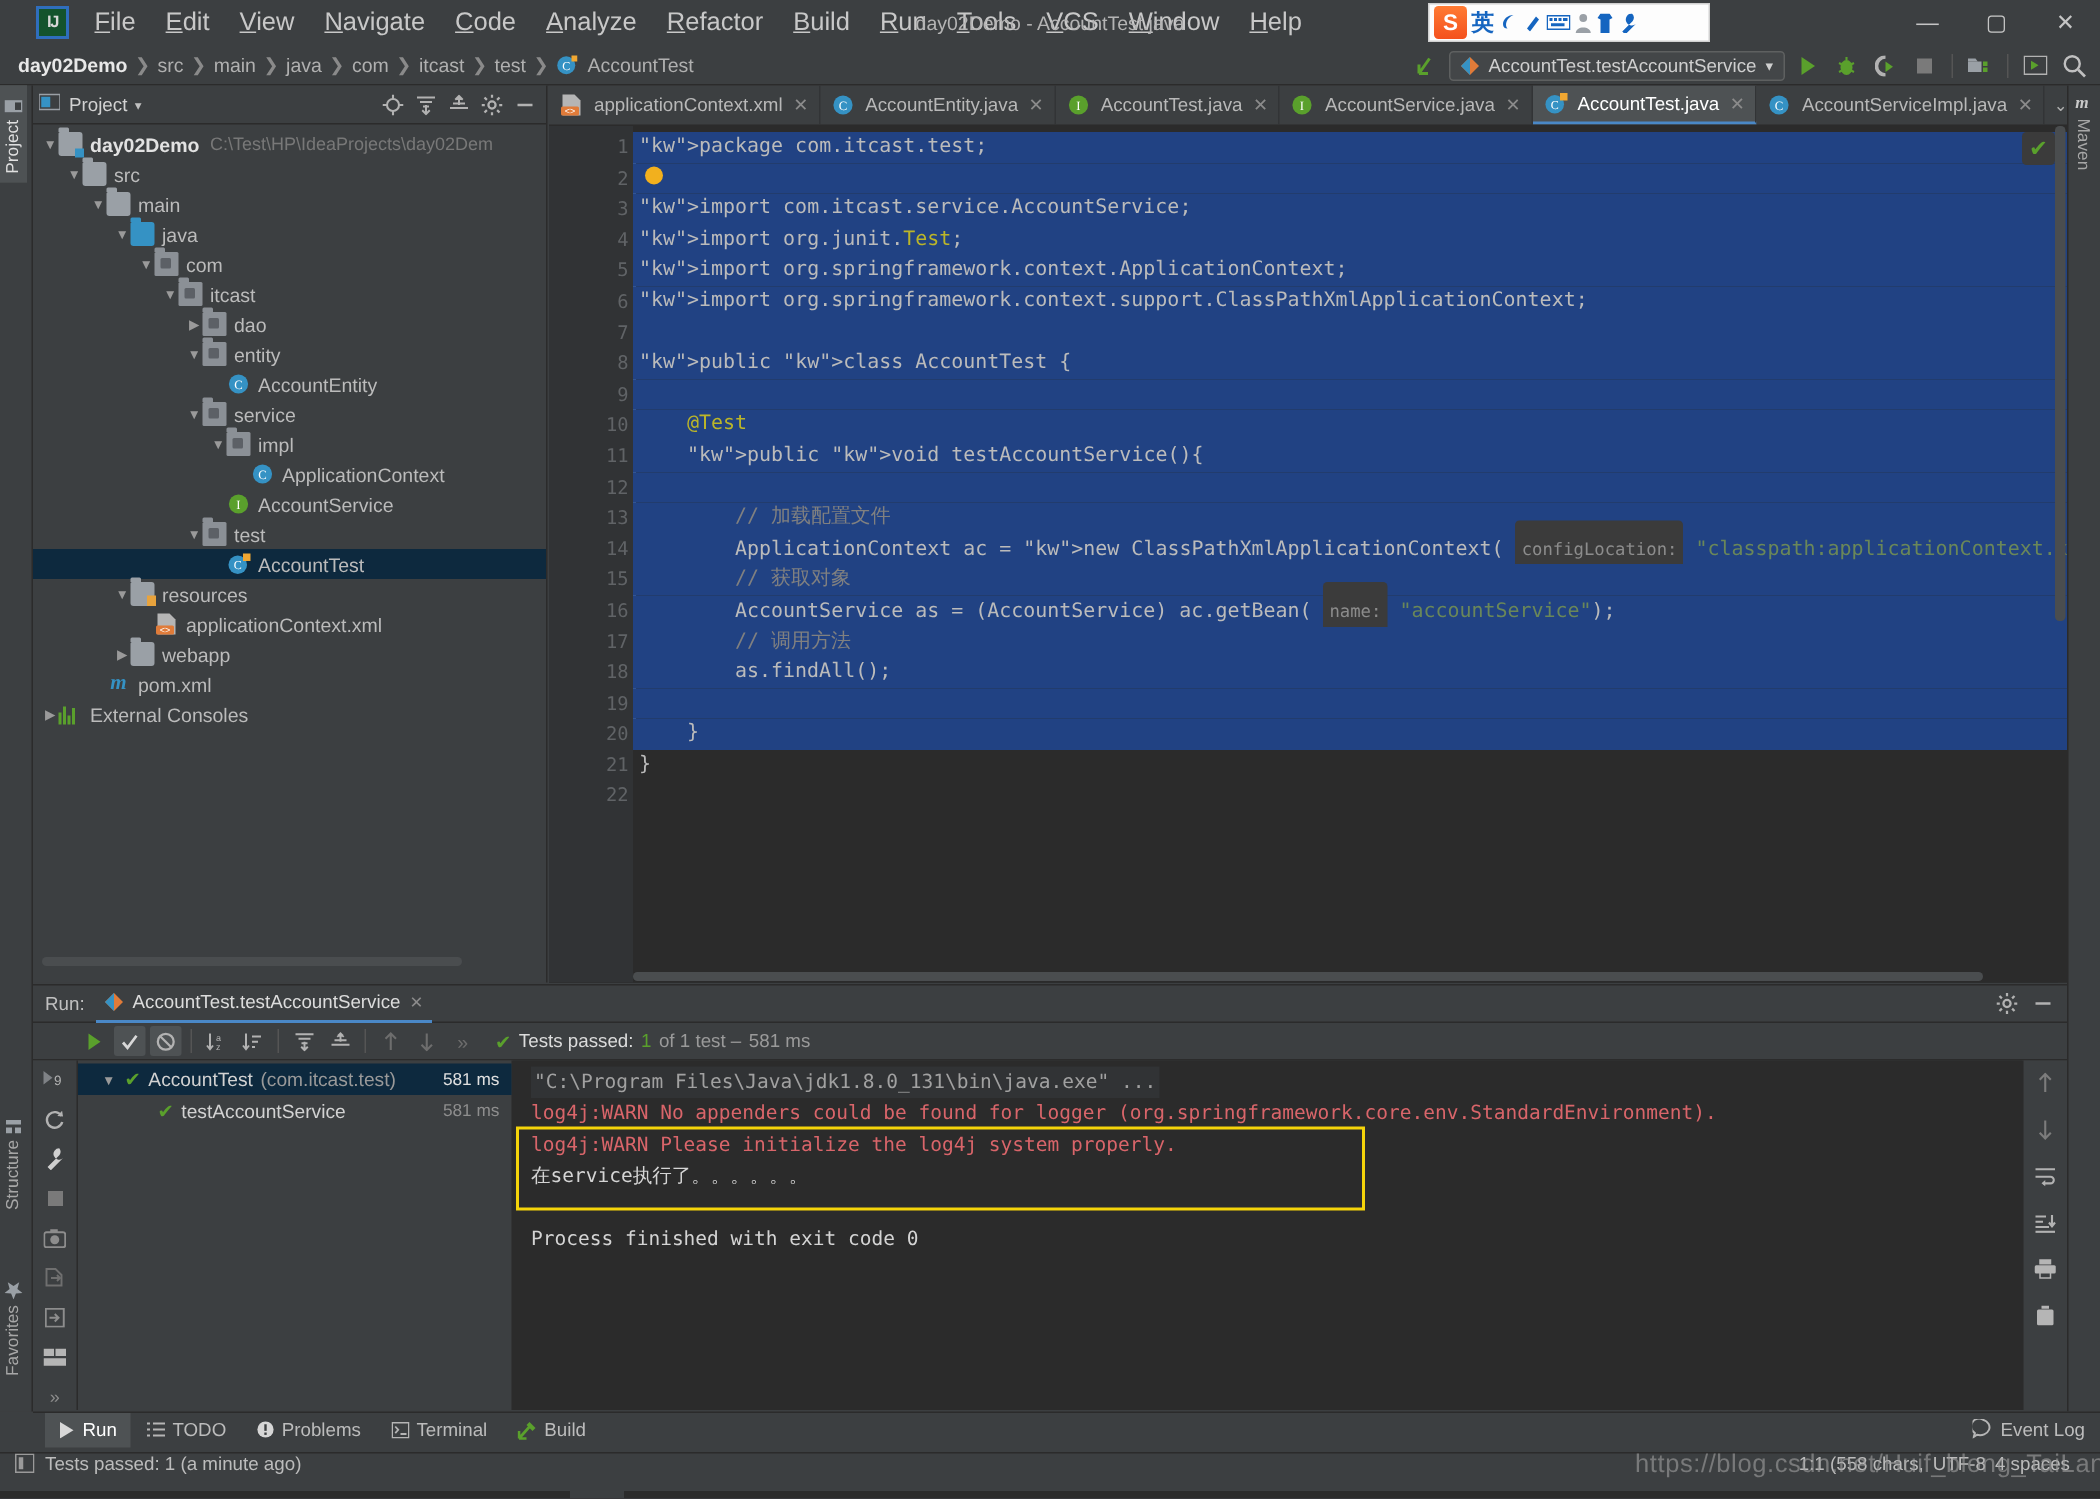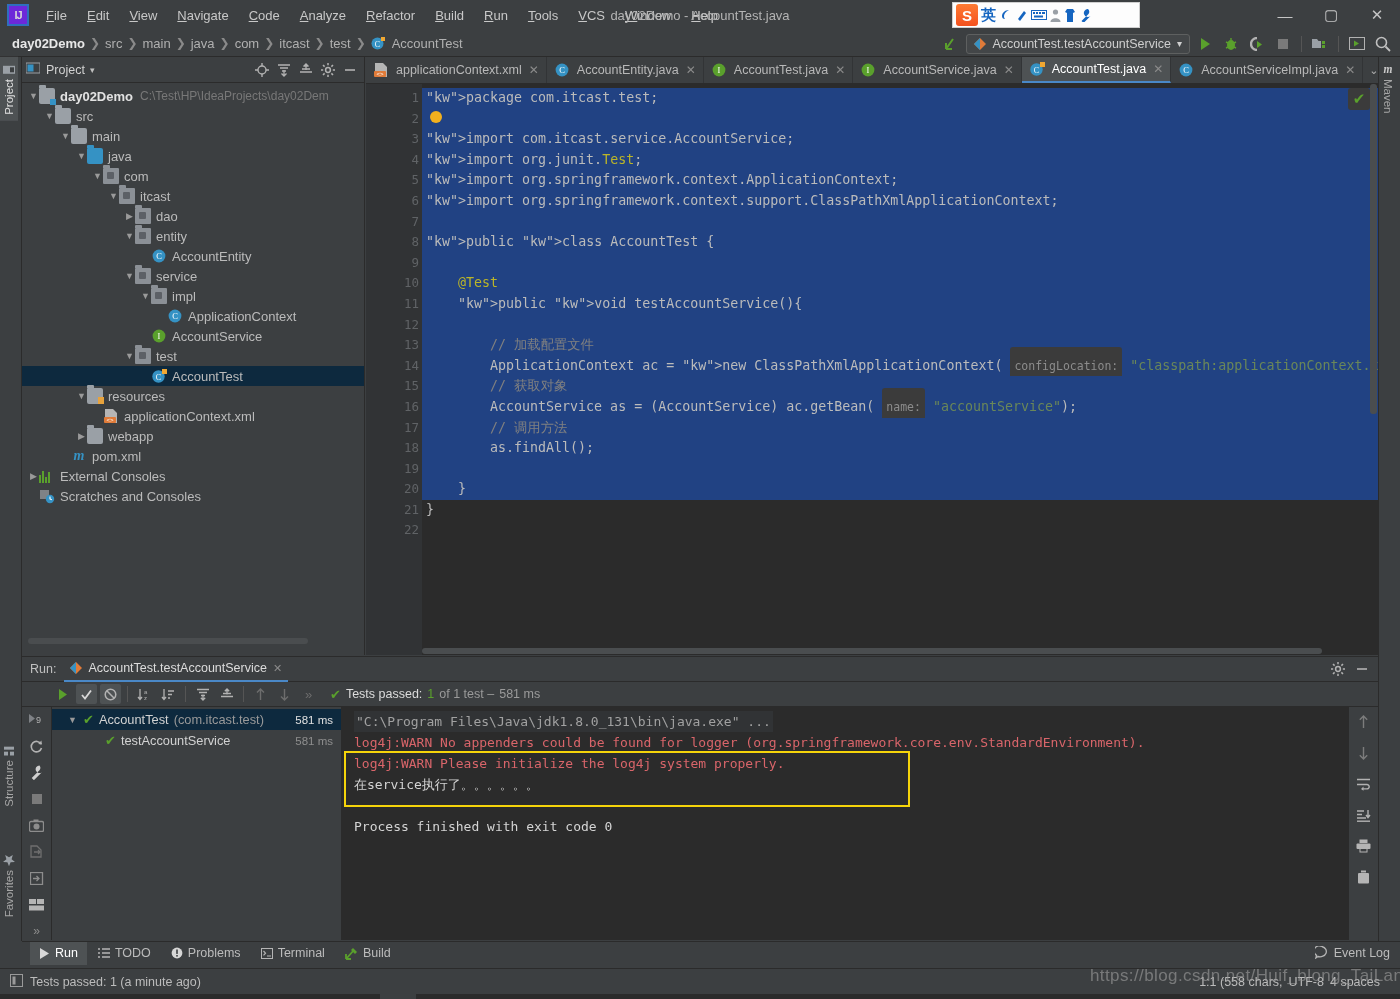--- a/index.html
+++ b/index.html
@@ -11,28 +11,28 @@
     -webkit-font-smoothing:antialiased;
   }
   .app{ position:relative; width:1400px; height:999px; background:#3c3f41; }
 
   
   .titlebar{
     position:absolute; left:0; top:0; width:1400px; height:30px;
     background:#3c3f41; display:flex; align-items:center;
   }
   .ij-logo{
-    width:22px; height:22px; margin-left:7px; margin-right:8px;
-    border:2px solid #2f6ebd; background:#6d28d9; color:#d8d8d8;
+    width:22px; height:22px; margin-left:24px; margin-right:8px;
+    border:2px solid #2f6ebd; background:#14532d; color:#d8d8d8;
     font-size:11px; font-weight:bold; display:flex; align-items:center;
     justify-content:center; letter-spacing:-1px;
   }
   .menu{ display:flex; align-items:center; gap:2px; }
   .menu-item{
-    padding:4px 9px; font-size:13px; color:#c8c8c8; cursor:default;
+    padding:4px 9px; font-size:17px; color:#c8c8c8; cursor:default;
   }
   .menu-item u{ text-decoration:underline; }
   .win-title{
     position:absolute; left:0; top:0; width:1400px; height:30px;
     display:flex; align-items:center; justify-content:center;
     font-size:13px; color:#b4b4b4; pointer-events:none;
   }
   .win-btns{
     position:absolute; right:0; top:0; height:30px; display:flex; align-items:center;
   }
@@ -278,21 +278,21 @@
     display:flex; align-items:center; gap:5px; height:23px; padding:0 9px;
     font-size:12.5px; color:#bcbcbc;
   }
   .btab.active{ background:#4e5254; color:#ffffff; }
   .bottom-right{
     position:absolute; right:10px; top:941px; height:23px; display:flex;
     align-items:center; gap:5px; font-size:12.5px; color:#bcbcbc;
   }
   .statusbar{
     position:absolute; left:0; top:968px; width:1400px; height:26px;
-    background:#3c3f41; display:flex; align-items:center; padding-left:10px;
+    background:#3c3f41; display:flex; align-items:flex-start; padding-left:10px;
     gap:7px; font-size:12.5px; color:#bcbcbc; border-top:1px solid #2b2b2b;
   }
   .status-right{ position:absolute; right:20px; display:flex; gap:6px; align-items:center;}
   .watermark{
     position:absolute; left:1090px; top:966px; font-size:17px; color:#9d9d9d;
     opacity:.62; letter-spacing:.4px; pointer-events:none;
     font-family:"Liberation Sans", sans-serif;
   }
   .taskbar{
     position:absolute; left:0; top:994px; width:1400px; height:5px; background:#2b2b2b;
@@ -669,30 +669,20 @@
         <div class="trow">
           <span style="display:inline-block;width:6px;flex:none;"></span>
           <span class="arrow">▶</span>
           <span class="ic ic-lib">
             <i style="height:8px"></i>
             <i style="height:12px"></i>
             <i style="height:6px"></i>
             <i style="height:11px"></i>
           </span>
           <span class="tlabel">External Consoles</span>
-        </div>
-        <div class="trow">
-          <span style="display:inline-block;width:6px;flex:none;"></span>
-          <span class="arrow"></span>
-          <span class="ic"><svg width="16" height="16" viewBox="0 0 16 16">
-              <path d="M1 2 h9 v9 H1z" fill="#7f8286"></path>
-              <circle cx="11" cy="11" r="4.2" fill="#3592c4"></circle>
-              <path d="M11 8.6 L11 11 L12.8 11.8" stroke="#fff" stroke-width="1.1" fill="none"></path>
-            </svg></span>
-          <span class="tlabel">Scratches and Consoles</span>
         </div>
       </div>
   </div>
   <div class="proj-scroll">
     <div class="thumb"></div>
   </div>
 
   <div class="editor-area">
     <div class="tabs" id="tabs-host">
         <div class="tab">

